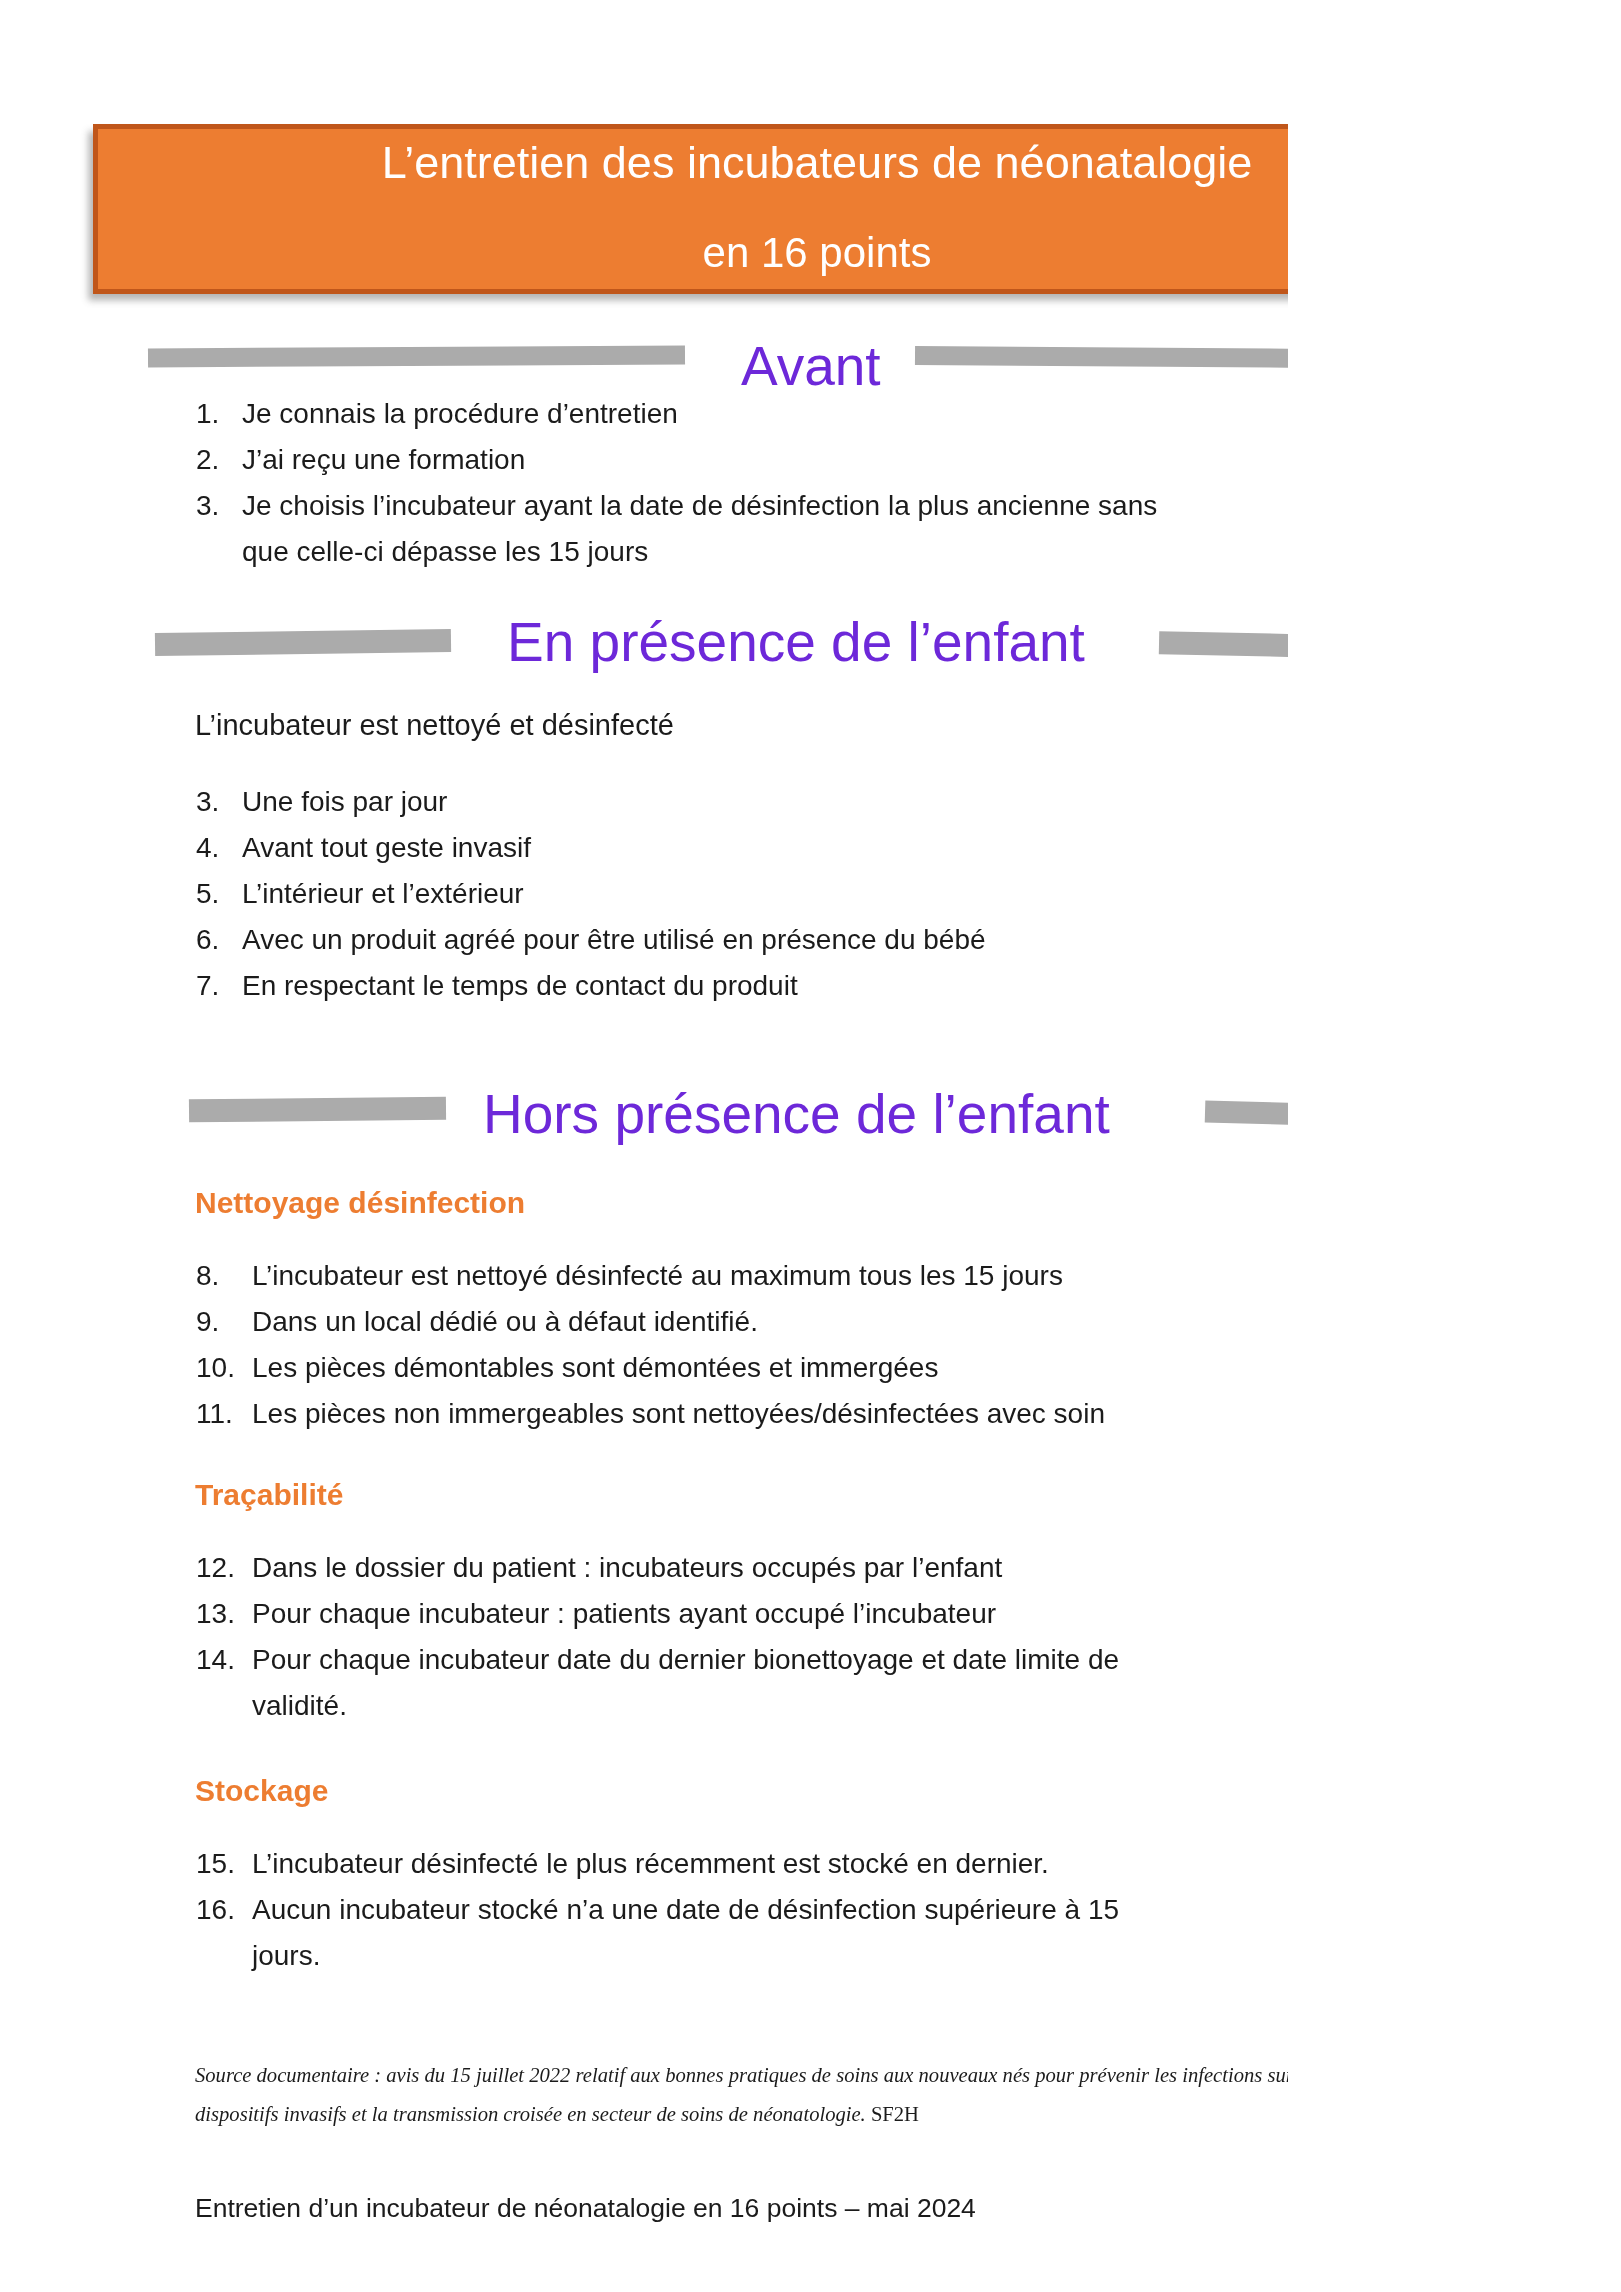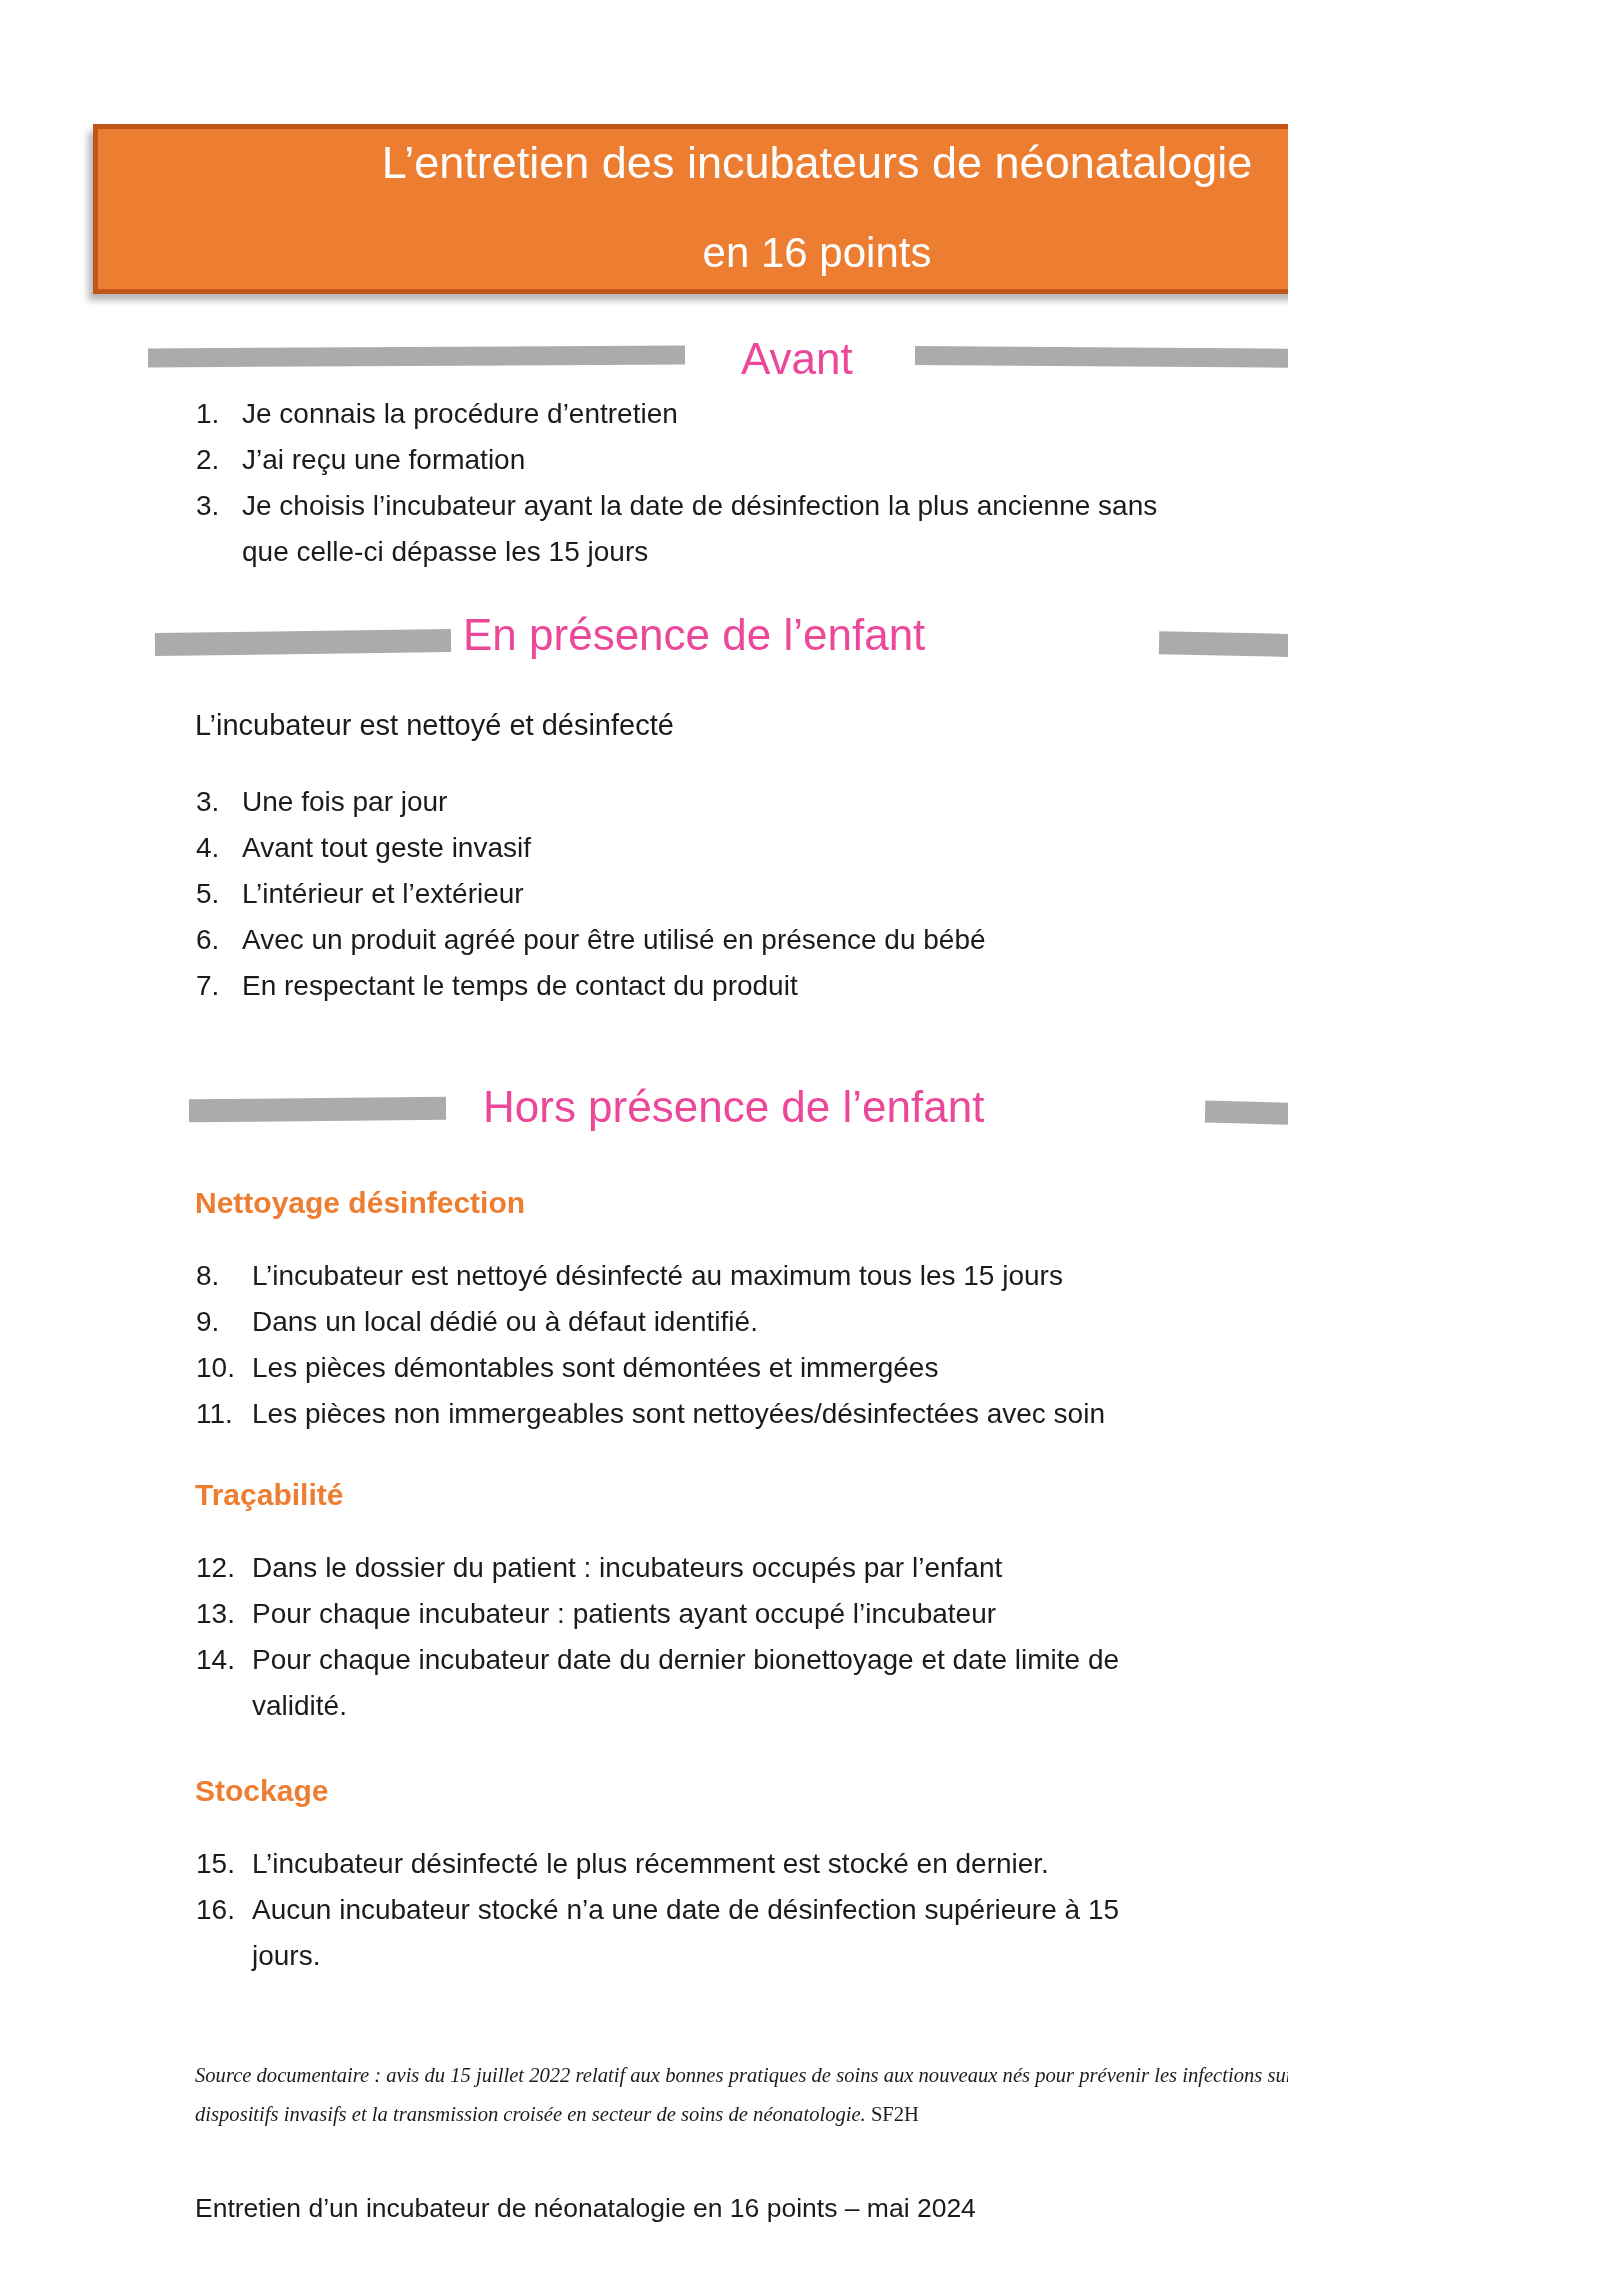--- a/index.html
+++ b/index.html
@@ -13,21 +13,21 @@
     background:#ED7D31;border:5.9px solid #C0561A;box-sizing:border-box;
     box-shadow:-4.9px 6.9px 6.9px rgba(90,90,90,.45);
   }
   .banner-line1{position:absolute;top:7.8px;left:0;width:100%;text-align:center;
     font-size:45px;color:#ffffff;}
   .banner-line2{position:absolute;top:100px;left:0;width:100%;text-align:center;
     font-size:42px;color:#ffffff;}
   .logo{position:absolute;right:19.6px;bottom:0px;width:157px;height:113px;}
   .logo svg{display:block}
   
-  .sec-title{position:absolute;font-size:44px;color:#ec4899;white-space:nowrap;}
+  .sec-title{position:absolute;font-size:55px;color:#6d28d9;white-space:nowrap;}
   .bar{position:absolute;background:#ABABAB;}
   .bar-avant-left{left:148px;top:347px;width:537px;height:18.6px;transform:rotate(-0.3deg);}
   .bar-avant-right{left:915px;top:348px;width:549px;height:18.6px;transform:rotate(0.4deg);}
   .bar-pres-left{left:155px;top:631px;width:296px;height:22.5px;transform:rotate(-0.8deg);}
   .bar-pres-right{left:1159px;top:634px;width:266px;height:22.5px;transform:rotate(1.2deg);}
   .bar-hors-left{left:189px;top:1098px;width:257px;height:22.5px;transform:rotate(-0.6deg);}
   .bar-hors-right{left:1205px;top:1104px;width:252px;height:21.6px;transform:rotate(1.6deg);}
   
   .intro{position:absolute;left:195px;top:709px;font-size:29px;}
   .list{position:absolute;left:196px;width:1294px;font-size:28px;line-height:46px;}
@@ -78,21 +78,21 @@
       <span class="txt">J’ai reçu une formation</span>
     </div>
     <div class="li">
       <span class="num">3.</span>
       <span class="txt">Je choisis l’incubateur ayant la date de désinfection la plus ancienne sans
 que celle-ci dépasse les 15 jours</span>
     </div>
   </div>
 
   <div class="bar bar-pres-left"></div>
-  <div class="sec-title" style="left:463px;top:610px;">En présence de l’enfant</div>
+  <div class="sec-title" style="left:507px;top:610px;">En présence de l’enfant</div>
   <div class="bar bar-pres-right"></div>
 
   <div class="intro">L’incubateur est nettoyé et désinfecté</div>
 
   <div class="list list1" style="top:779px;">
     <div class="li">
       <span class="num">3.</span>
       <span class="txt">Une fois par jour</span>
     </div>
     <div class="li">

